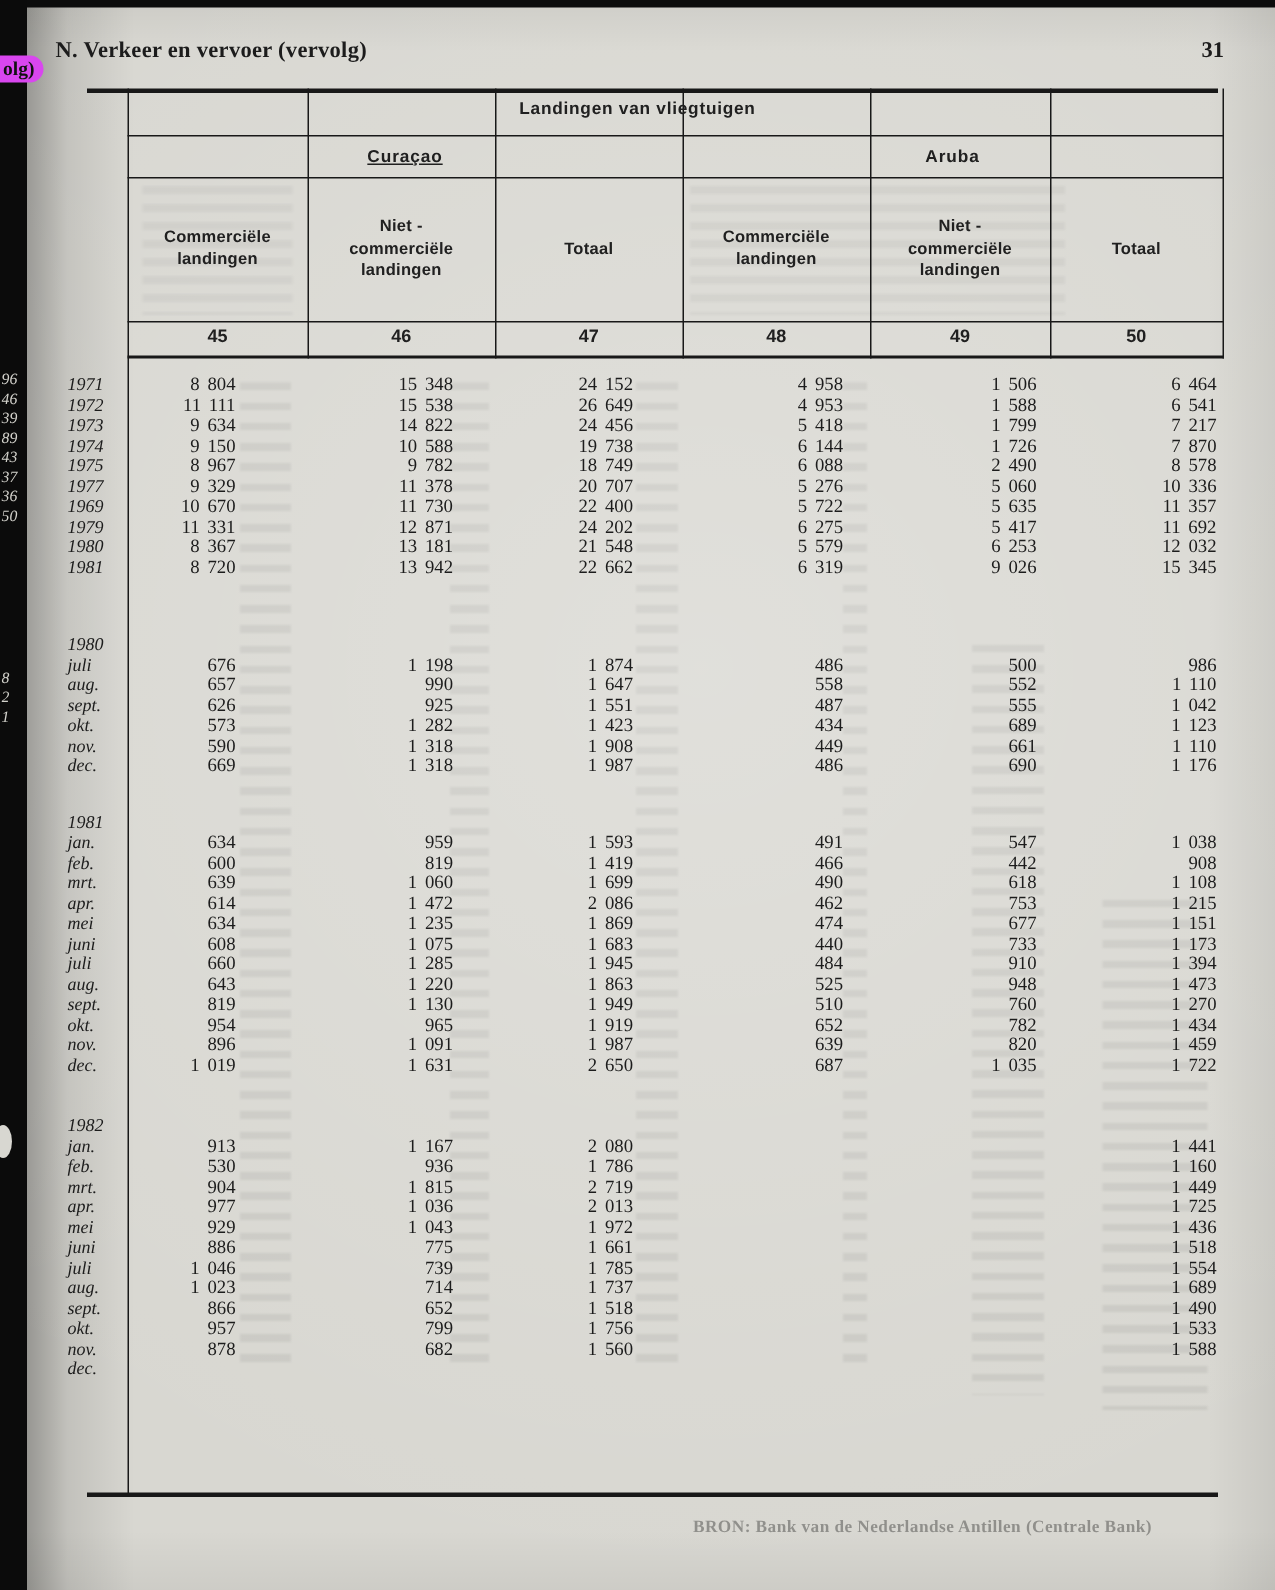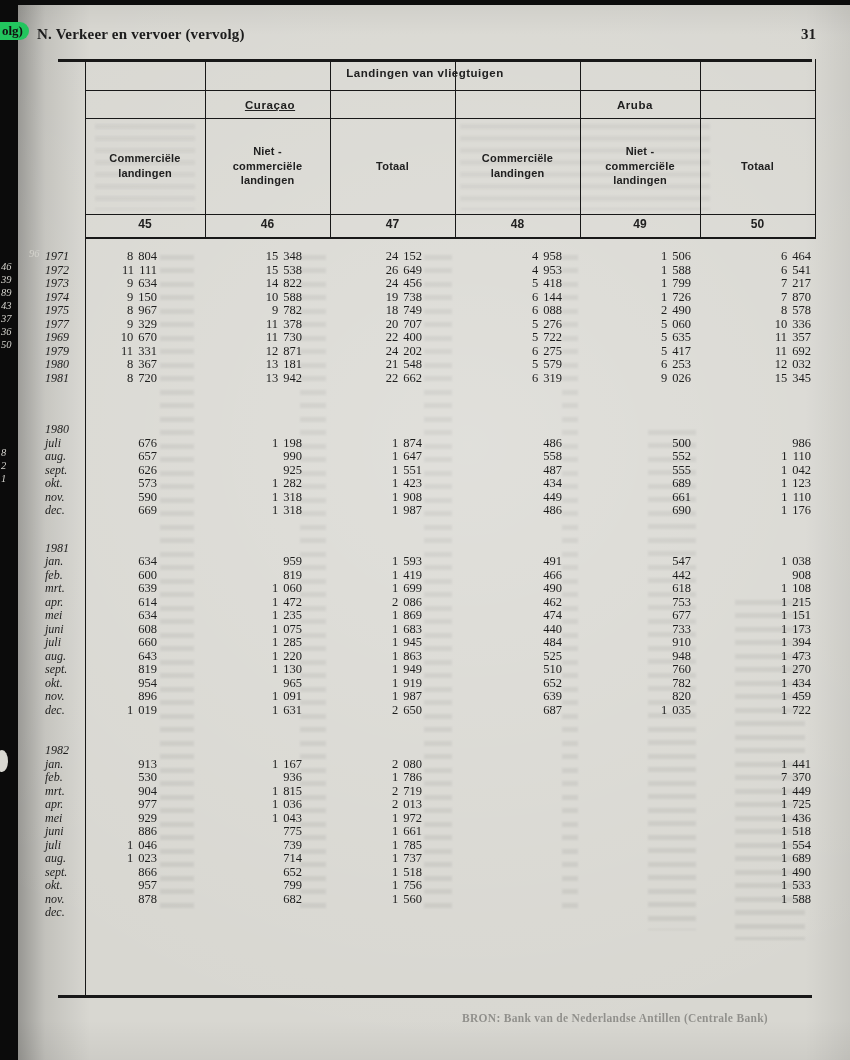--- a/index.html
+++ b/index.html
@@ -15,21 +15,21 @@
       linear-gradient(to right, rgba(0,0,0,0.30) 18px, rgba(0,0,0,0.10) 45px, transparent 90px),
       linear-gradient(to left, rgba(0,0,0,0.07), transparent 45px),
       linear-gradient(to bottom, rgba(0,0,0,0.06), transparent 35px),
       linear-gradient(to top, rgba(0,0,0,0.05), transparent 40px);
   }
   .top-strip{position:absolute;top:0;left:0;width:100%;height:5px;background:#0c0c0c;z-index:4;}
   .edge-strip{position:absolute;top:0;left:0;width:18px;height:1060px;background:#0b0b0b;z-index:4;}
   .edge-frag{position:absolute;left:1px;width:16px;color:#d3d2cc;font-size:10.5px;font-style:italic;overflow:hidden;white-space:nowrap;}
   .edge-blob{position:absolute;left:-4px;top:750px;width:12px;height:22px;background:#d8d7d1;border-radius:50%;}
   .corner-frag{
-    position:absolute;left:0;top:22px;z-index:5;background:#22c55e;color:#111;
+    position:absolute;left:0;top:37px;z-index:5;background:#d946ef;color:#111;
     font-weight:bold;font-size:13px;padding:1px 6px 1px 2px;border-radius:0 9px 9px 0;
   }
   .page-title{position:absolute;left:37px;top:26px;font-weight:bold;font-size:15px;letter-spacing:0.2px;z-index:5;}
   .page-num{position:absolute;right:34px;top:26px;font-weight:bold;font-size:15px;z-index:5;}
 
   .hl,.vl{position:absolute;background:#181818;z-index:4;}
   .hl-title{left:58px;top:59px;width:754px;height:3px;}
   .hl1{left:85px;top:90px;width:731px;height:1px;}
   .hl2{left:85px;top:118px;width:731px;height:1px;}
   .hl3{left:85px;top:214px;width:731px;height:1px;}
@@ -85,21 +85,21 @@
   <div class="ghost gh3"></div>
   <div class="ghost gh4"></div>
   <div class="ghost gh5"></div>
   <div class="ghost gh6"></div>
   <div class="ghost gh7"></div>
   <div class="ghost gh8"></div>
 
   <div class="top-strip"></div>
   <div class="edge-strip">
     <div class="edge-blob"></div>
-  <div class="edge-frag" style="top: 248px; padding-left: 28px;">96</div>
+  <div class="edge-frag" style="top: 248px;">96</div>
       <div class="edge-frag" style="top: 261px;">46</div>
       <div class="edge-frag" style="top: 274px;">39</div>
       <div class="edge-frag" style="top: 287px;">89</div>
       <div class="edge-frag" style="top: 300px;">43</div>
       <div class="edge-frag" style="top: 313px;">37</div>
       <div class="edge-frag" style="top: 326px;">36</div>
       <div class="edge-frag" style="top: 339px;">50</div>
       <div class="edge-frag" style="top: 447px;">8</div>
       <div class="edge-frag" style="top: 460px;">2</div>
       <div class="edge-frag" style="top: 473px;">1</div>
@@ -431,21 +431,21 @@
           <div class="cell num c5"></div>
           <div class="cell num c6">1 441</div>
         </div>
         <div class="row">
           <div class="cell stub">feb.</div>
           <div class="cell num c1">530</div>
           <div class="cell num c2">936</div>
           <div class="cell num c3">1 786</div>
           <div class="cell num c4"></div>
           <div class="cell num c5"></div>
-          <div class="cell num c6">7 370</div>
+          <div class="cell num c6">1 160</div>
         </div>
         <div class="row">
           <div class="cell stub">mrt.</div>
           <div class="cell num c1">904</div>
           <div class="cell num c2">1 815</div>
           <div class="cell num c3">2 719</div>
           <div class="cell num c4"></div>
           <div class="cell num c5"></div>
           <div class="cell num c6">1 449</div>
         </div>

